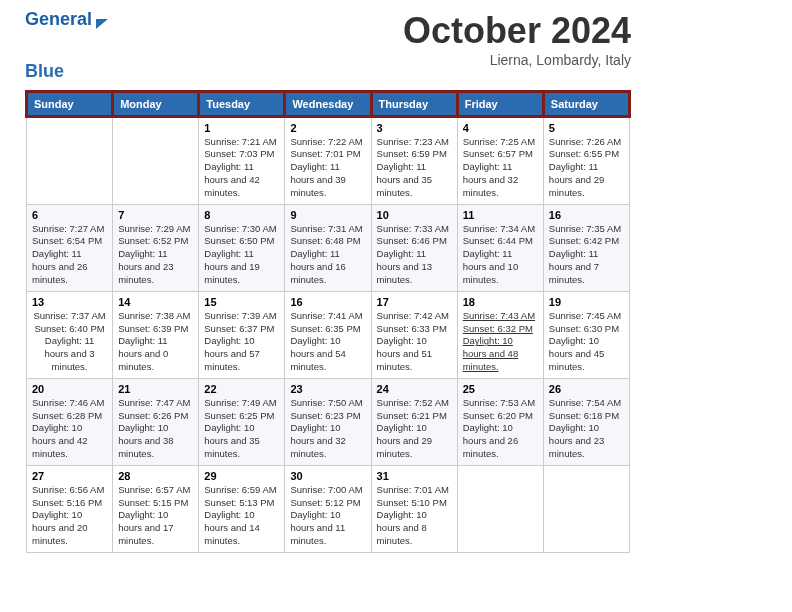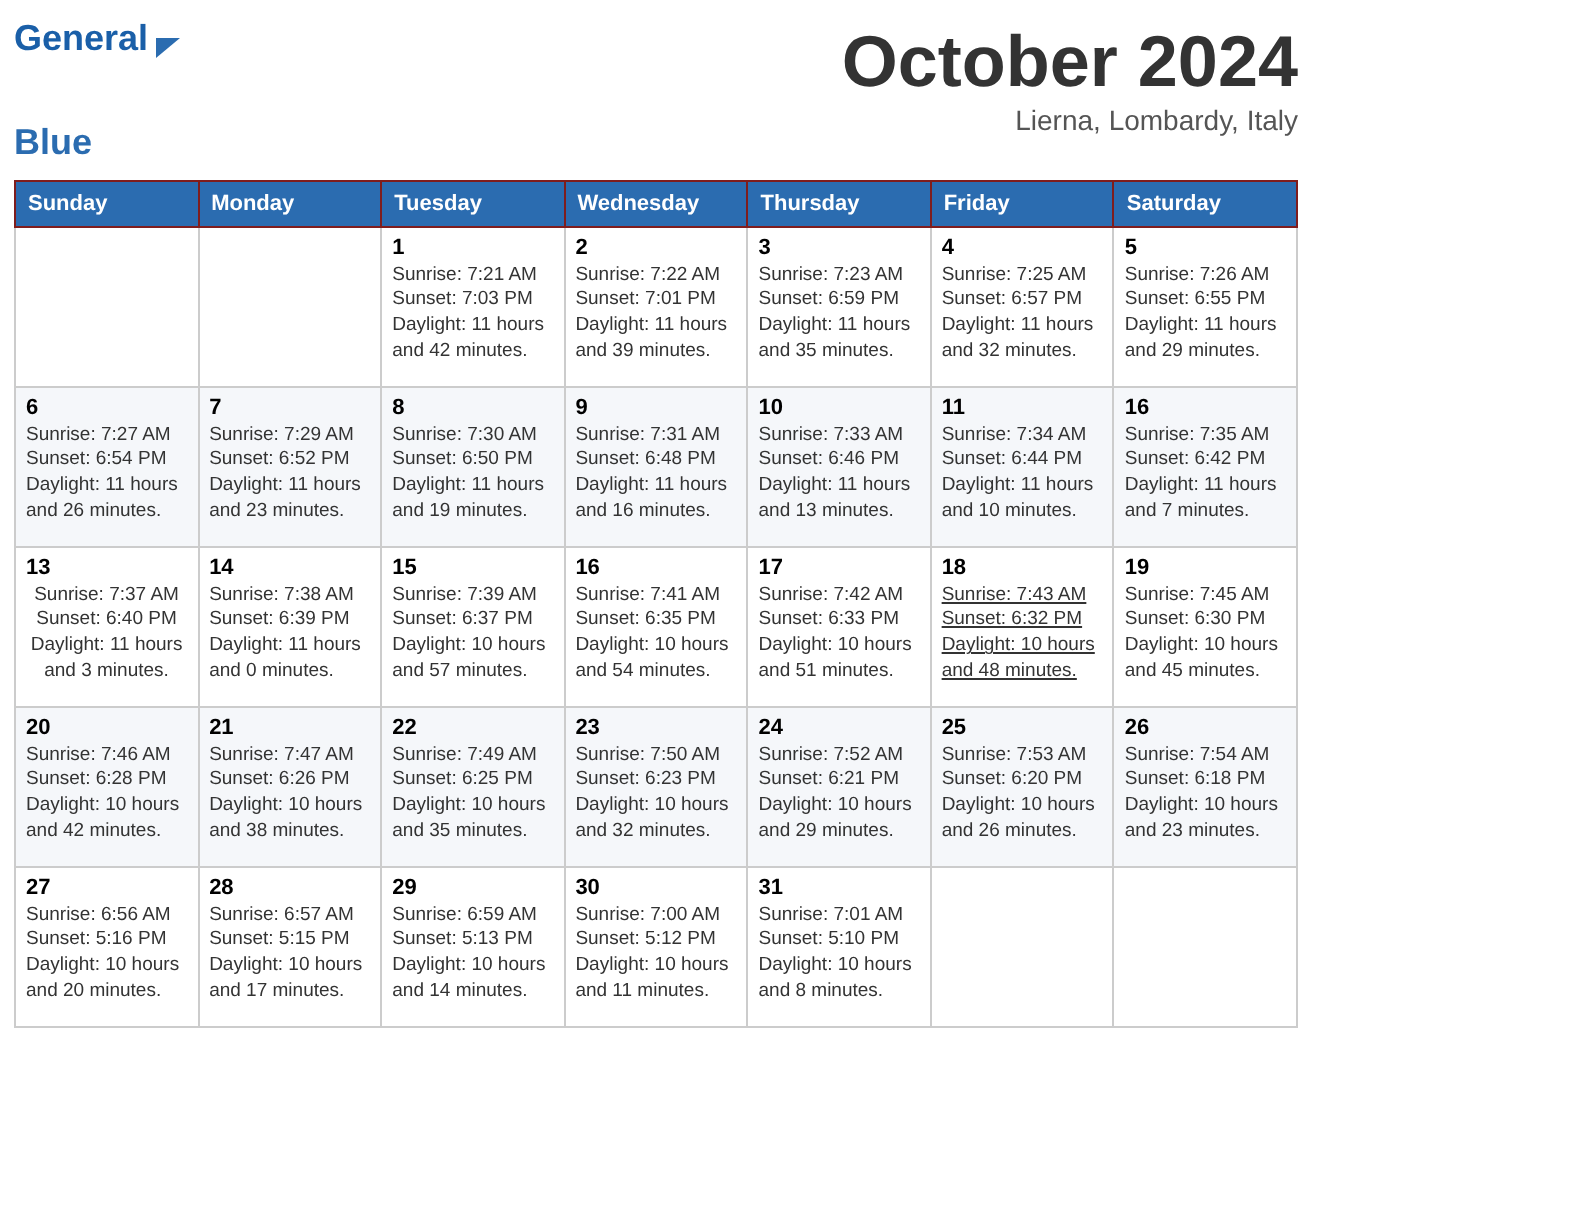--- a/index.html
+++ b/index.html
@@ -6,21 +6,21 @@
     body {
       width: 792px;
       height: 612px;
       font-family: Arial, sans-serif;
       background: #fff;
       overflow: hidden;
     }
     .page {
       width: 656px;
       height: 612px;
-      padding: 10px 7px;
+      padding: 10px 25px;
     }
     .header {
       display: flex;
       justify-content: space-between;
       align-items: flex-start;
       margin-bottom: 8px;
     }
     .logo {
       display: flex;
       align-items: center;
@@ -50,21 +50,21 @@
       width: 100%;
       border-collapse: collapse;
       font-size: 10px;
     }
     .calendar th {
       background-color: #2b6cb0;
       color: #fff;
       text-align: left;
       padding: 5px 6px;
       font-size: 11px;
-      border: 1px solid #7f1d1d;
+      border: 3px solid #7f1d1d;
     }
     .calendar td {
       border: 1px solid #ccc;
       vertical-align: top;
       padding: 4px 5px;
       width: calc(100% / 7);
       min-height: 70px;
       height: 80px;
     }
     .calendar tr:nth-child(even) td {

